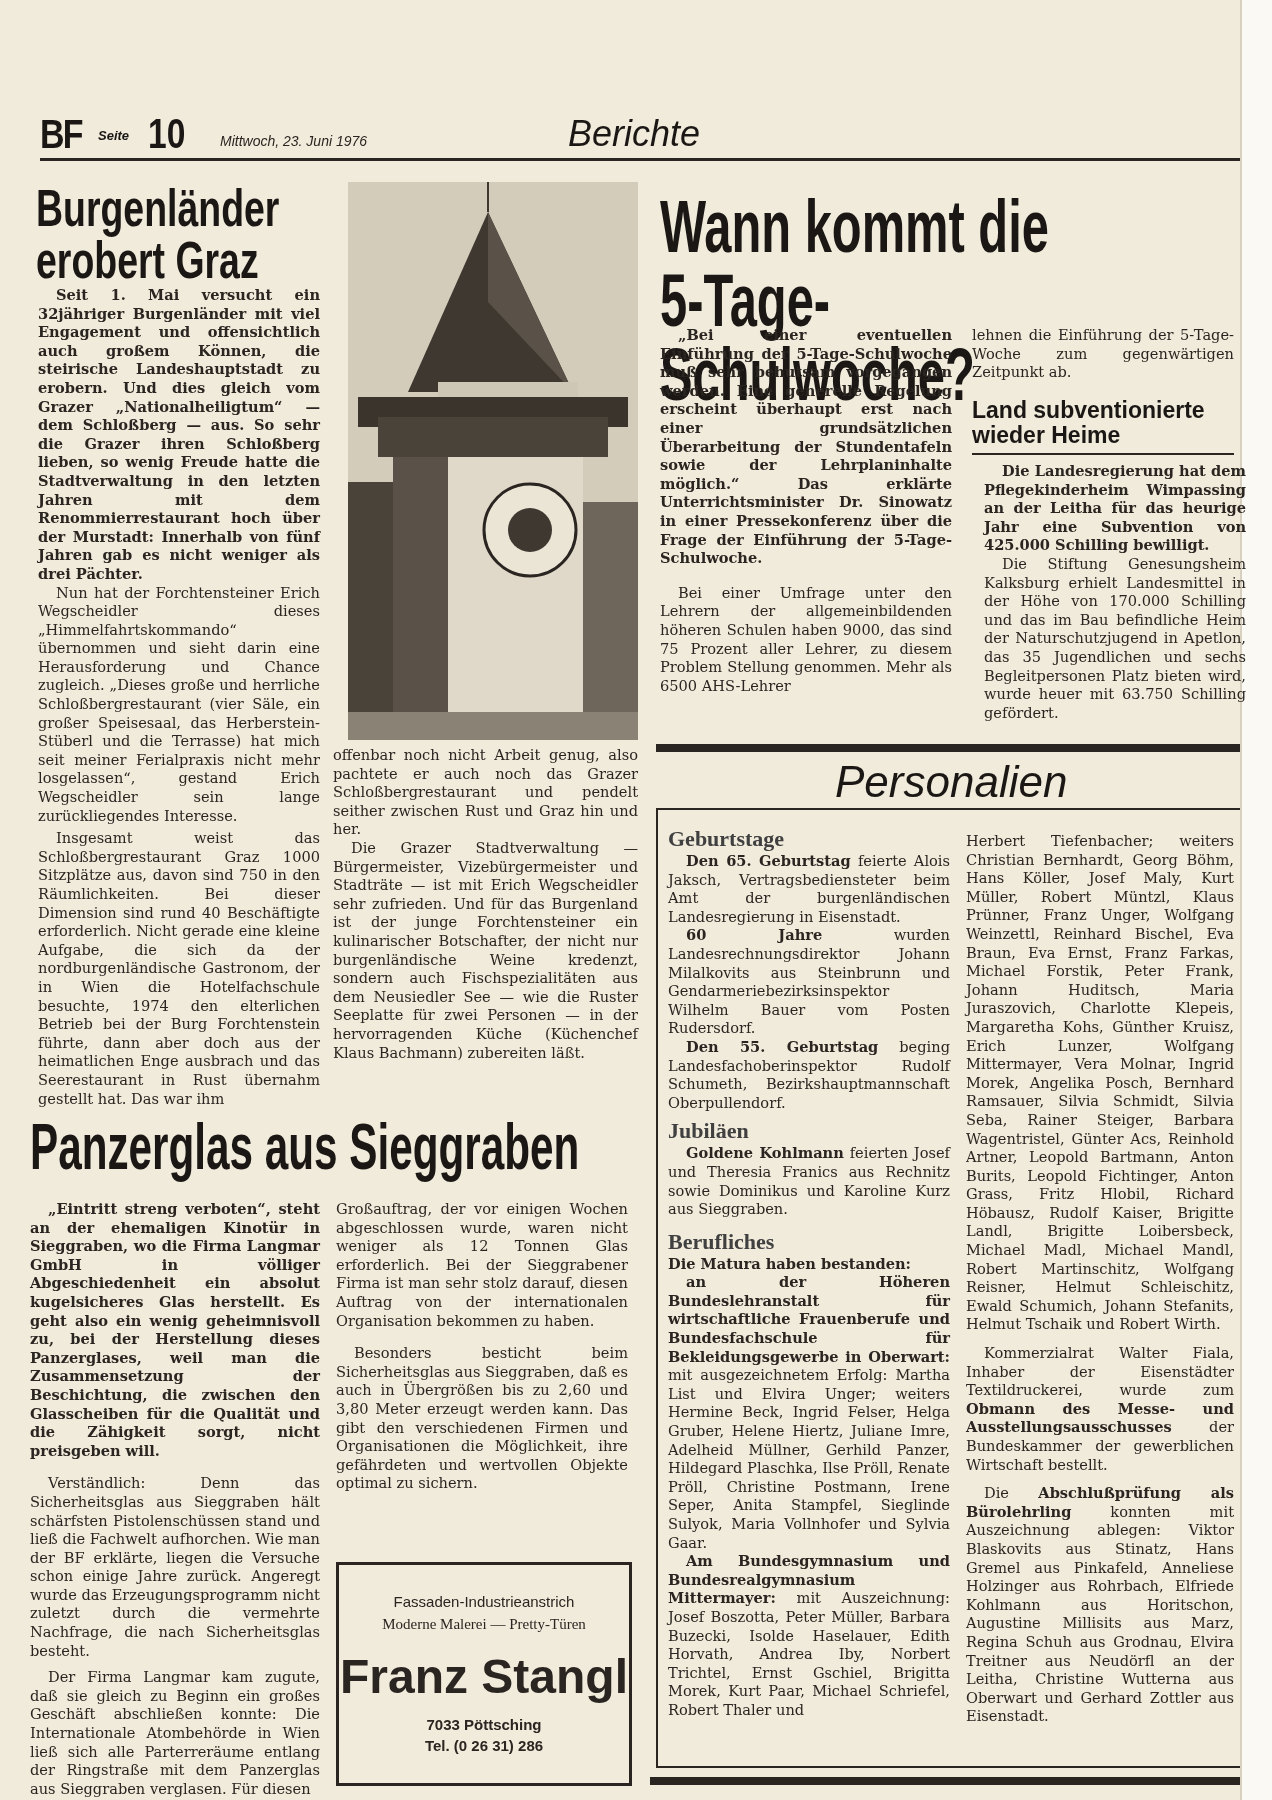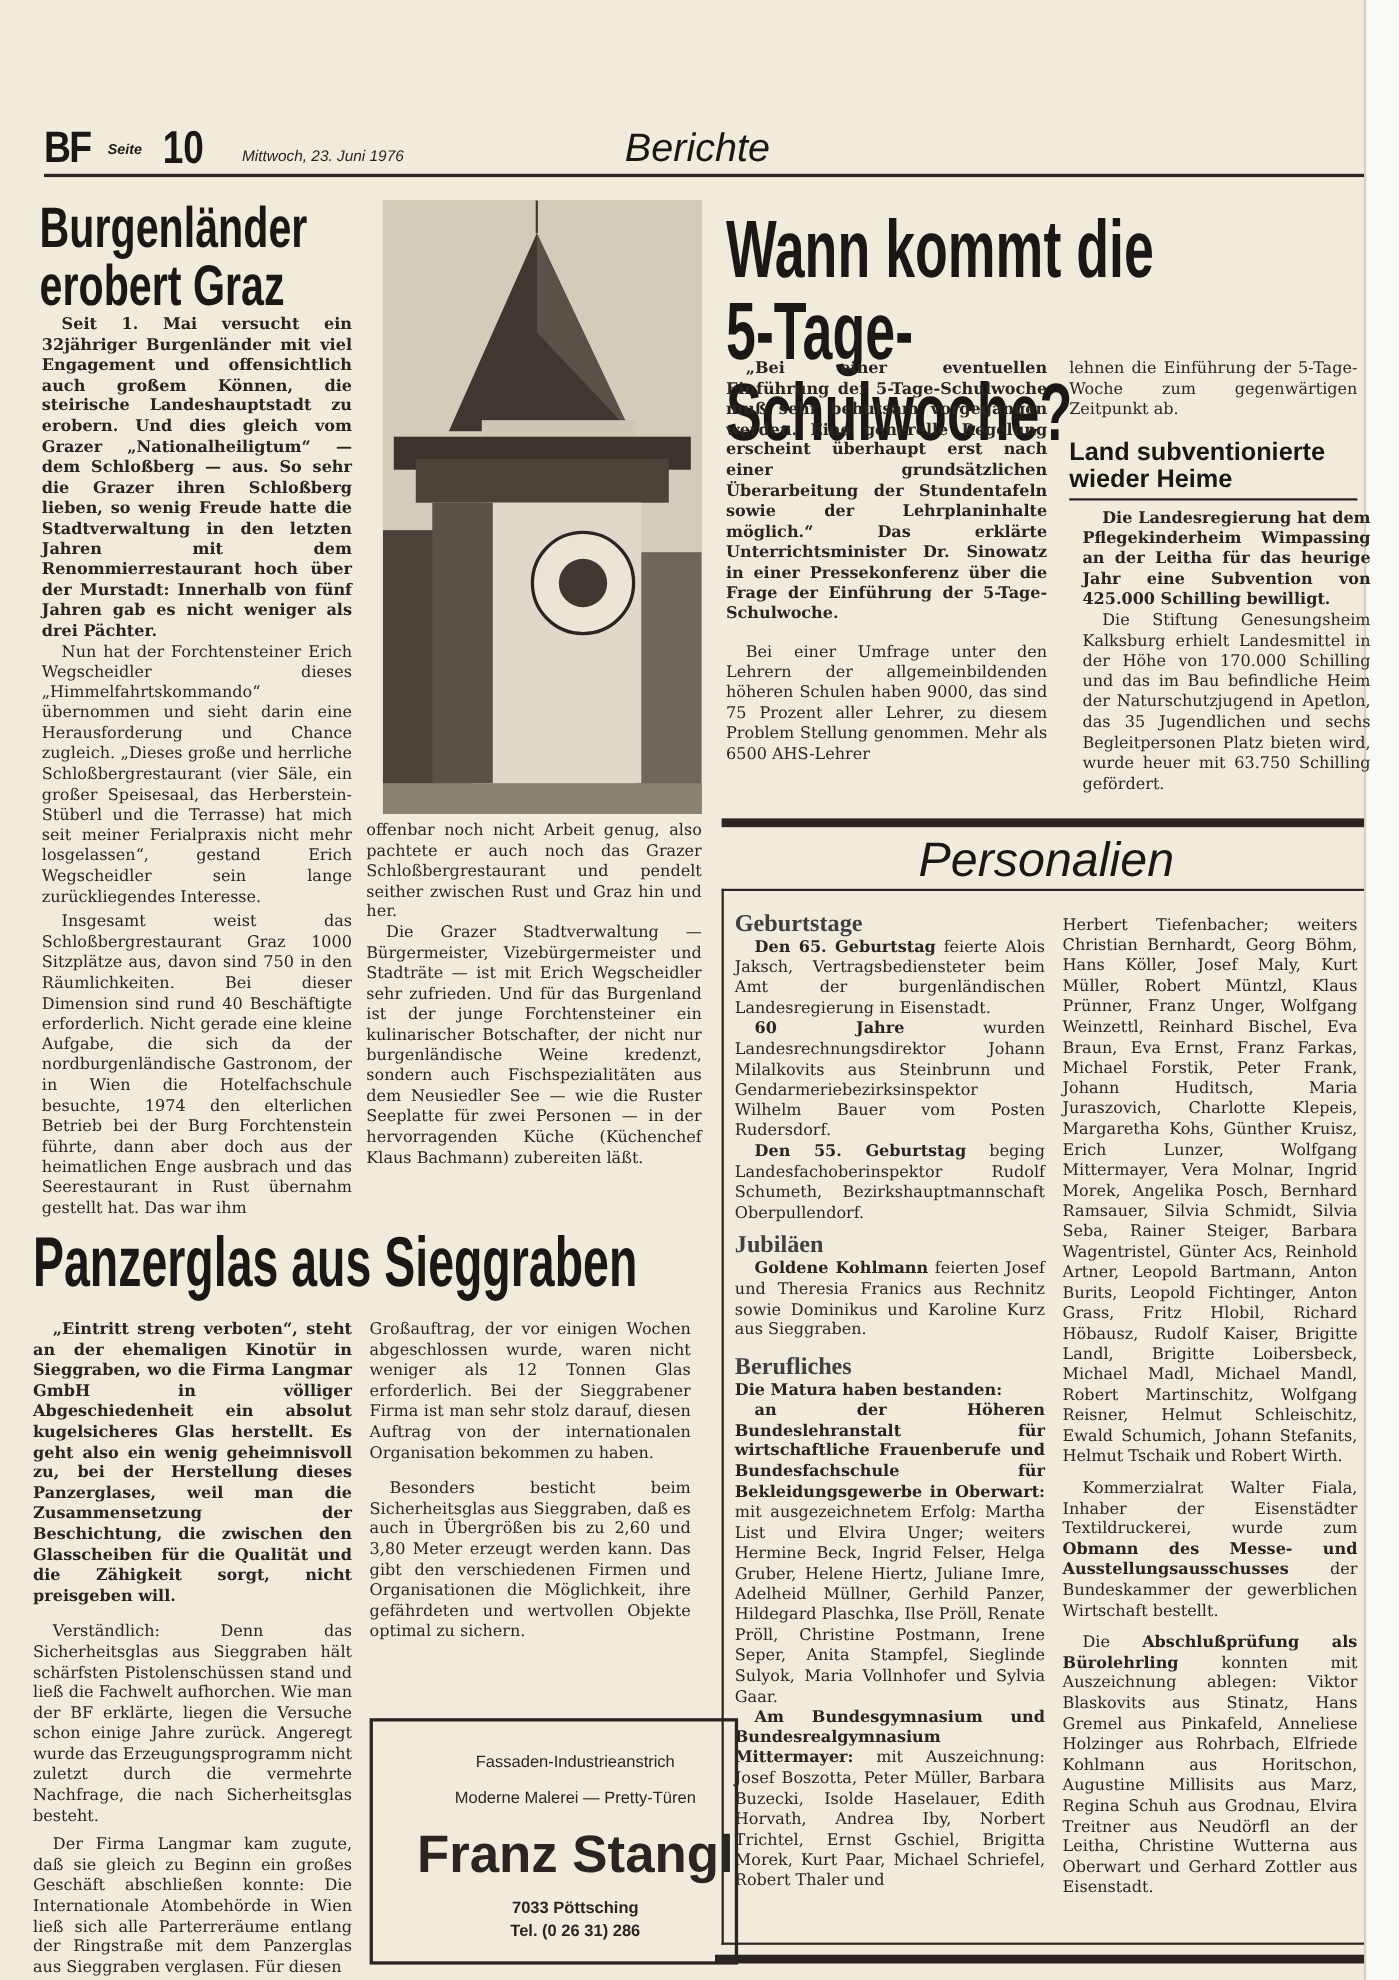--- a/index.html
+++ b/index.html
@@ -24,23 +24,23 @@
   .pers{left:835px;top:757px;font-family:"Liberation Sans",sans-serif;font-style:italic;font-size:44px;color:#1b1714;}
   .sh{font-family:Liberation Serif, serif;font-weight:bold;font-size:22px;color:#404040;}
   
   .col p{margin:0;text-align:justify;font-size:14.6px;line-height:18.6px;hyphens:manual;}
   .col p.ind{text-indent:18px;}
   .col p.gap{margin-top:8px;}
   .b{font-weight:bold;}
   
   .photo{left:348px;top:182px;width:290px;height:558px;background:#c9c0ae;overflow:hidden;}
   
-  .ad{left:336px;top:1562px;width:290px;height:218px;border:3px solid #2a2520;text-align:center;font-family:"Liberation Sans",sans-serif;padding-left:39px;}
+  .ad{left:336px;top:1562px;width:290px;height:218px;border:3px solid #2a2520;text-align:center;font-family:"Liberation Sans",sans-serif;}
   .ad .l1{margin-top:28px;font-size:15px;}
-  .ad .l2{font-size:15px;margin-top:16px;}
+  .ad .l2{font-size:15px;margin-top:6px;font-family:Liberation Serif, serif;}
   .ad .big{font-weight:bold;font-size:48px;margin-top:16px;}
   .ad .a1{font-weight:bold;font-size:15px;margin-top:12px;}
   .ad .a2{font-weight:bold;font-size:15px;margin-top:4px;}
 </style>
 </head>
 <body>
 
 <div class="paper"></div>
 <div class="edge"></div>
 

